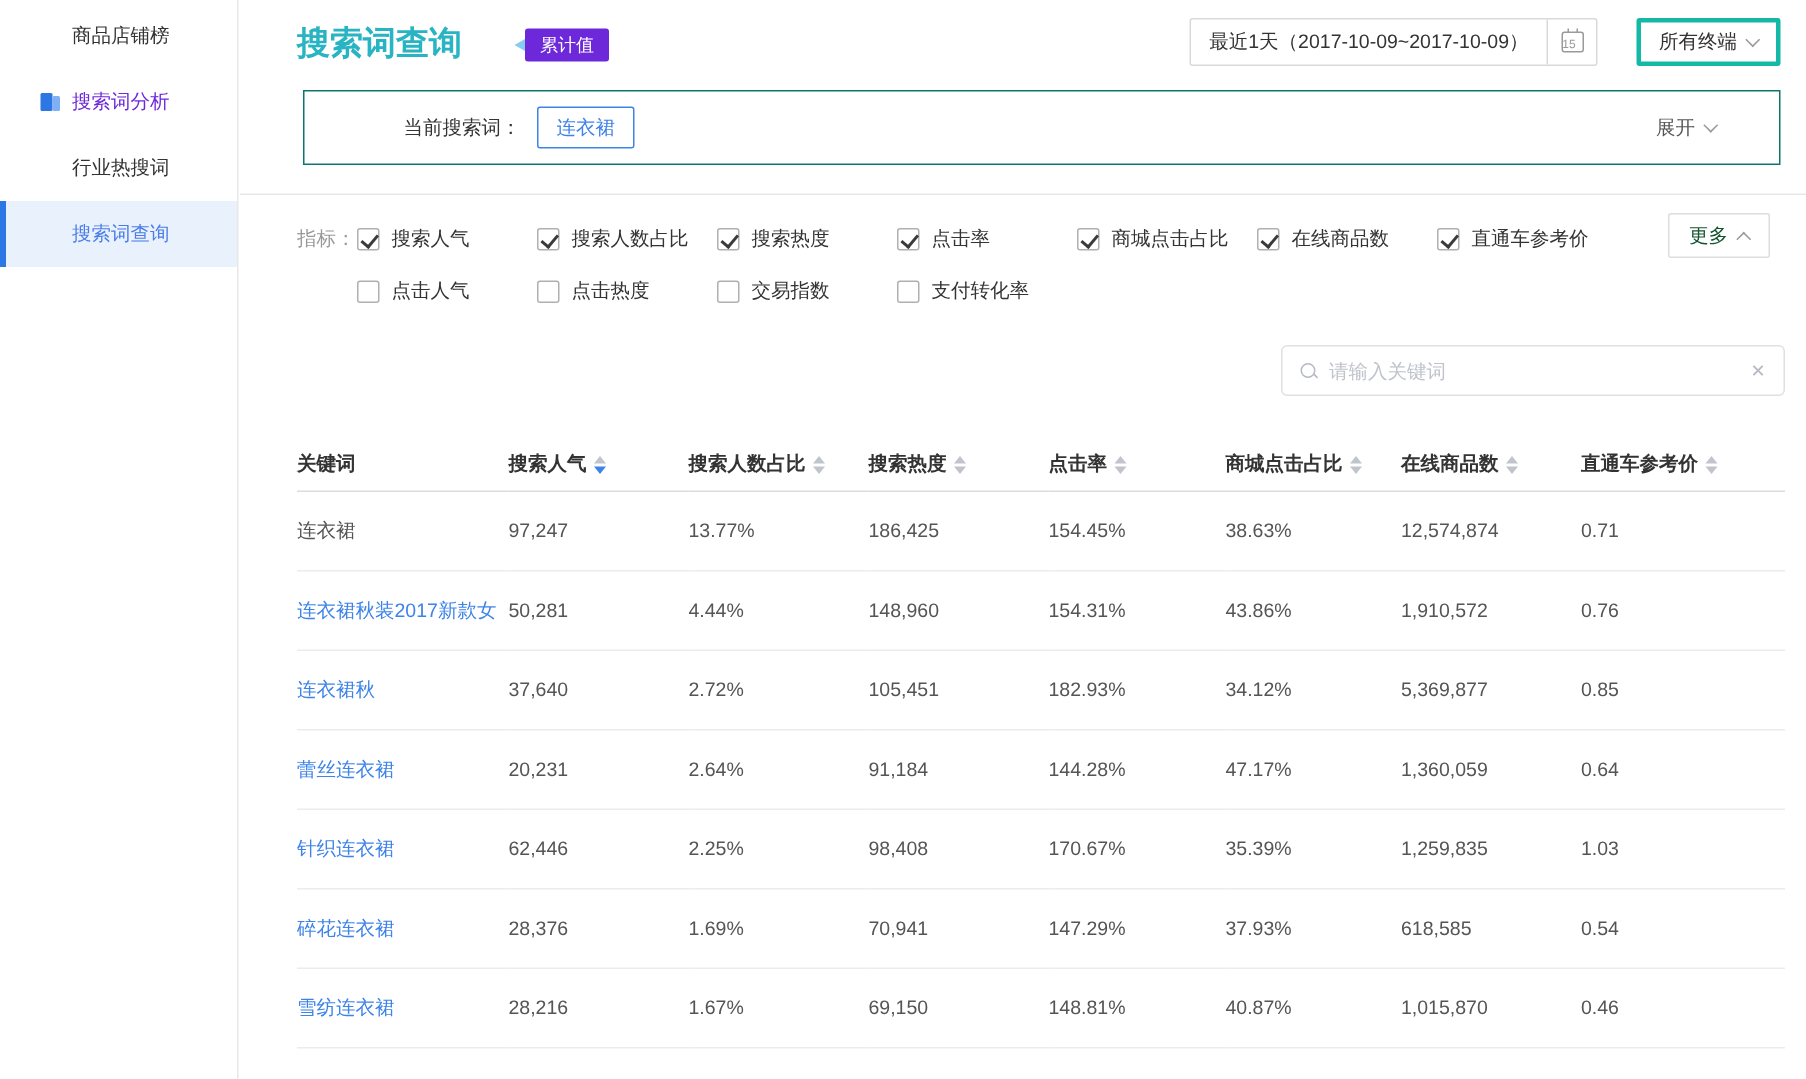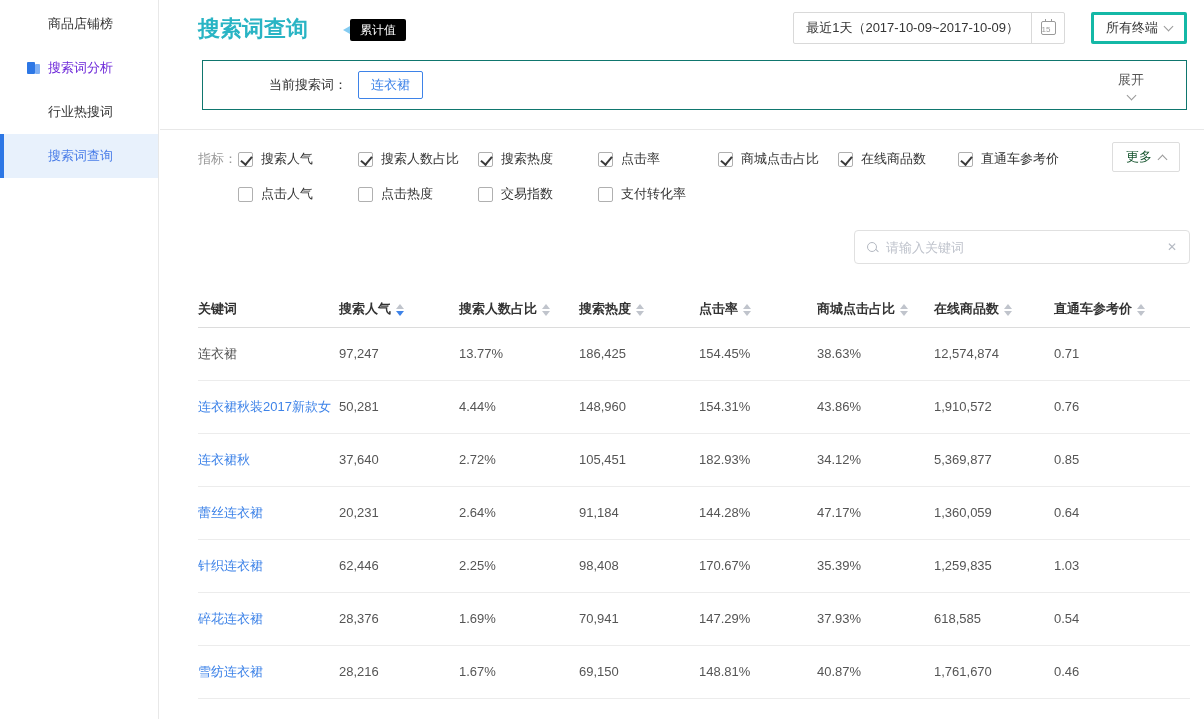--- a/index.html
+++ b/index.html
@@ -17,21 +17,21 @@
   .sb-icon::before { content:""; position:absolute; left:0; top:1px; width:8px; height:12px;
     background:#2d77e5; border-radius:1px; }
   .sb-icon::after { content:""; position:absolute; left:8px; top:3px; width:5px; height:10px;
     background:#7fb0f5; border-radius:1px; }
 
   
   .main { position:absolute; left:160px; top:0; width:1044px; height:719px; }
   .main-header { position:relative; height:130px; border-bottom:1px solid #e8e8e8; }
 
   .page-title { position:absolute; left:38px; top:14px; font-size:22px; font-weight:bold; color:#29b4c4; }
-  .badge { position:absolute; left:190px; top:19px; background:#000000; color:#fff;
+  .badge { position:absolute; left:190px; top:19px; background:#6d28d9; color:#fff;
     font-size:12px; line-height:22px; padding:0 10px; border-radius:2px; }
   .badge::before { content:""; position:absolute; left:-7px; top:7px; width:0; height:0;
     border-top:4px solid transparent; border-bottom:4px solid transparent; border-right:7px solid #85ccf1; }
 
   .top-controls { position:absolute; right:17px; top:12px; display:flex; height:32px; }
   .date-group { display:flex; border:1px solid #d9d9d9; border-radius:2px; height:32px; }
   .date-text { padding:0 12px; line-height:30px; color:#333; white-space:nowrap; }
   .cal-btn { width:33px; border-left:1px solid #d9d9d9; display:flex; align-items:center; justify-content:center; cursor:pointer; }
   .cal-icon { position:relative; width:15px; height:14px; border:1px solid #9a9a9a; border-radius:2px;
     font-size:8px; color:#9a9a9a; line-height:15px; }
@@ -42,21 +42,21 @@
 
   .chev { display:inline-block; width:7px; height:7px; border-right:1px solid #999; border-bottom:1px solid #999; }
   .chev.down { transform:rotate(45deg); margin-top:-4px; }
   .chev.up { transform:rotate(225deg); margin-top:4px; }
 
   .cur-search-box { position:absolute; left:29px; right:17px; top:60px; height:50px;
     border:1px solid #0f766e; display:flex; align-items:center;margin-left:13px; }
   .cur-label { margin-left:66px; color:#333; }
   .term-tag { margin-left:11px; border:1px solid #3e83e8; color:#3e83e8; border-radius:2px;
     padding:4px 12px; cursor:pointer; }
-  .expand-link { position:absolute; right:42px; display:flex; align-items:center; gap:7px; color:#555; cursor:pointer;flex-direction:column; }
+  .expand-link { position:absolute; right:42px; display:flex; align-items:center; gap:7px; color:#555; cursor:pointer; }
 
   
   .indicators { position:relative; padding:18px 0 0 38px; }
   .ind-row { display:flex; align-items:center; height:22px; margin-bottom:13px; }
   .ind-label { color:#999; width:40px; }
   .ind-item { display:flex; align-items:center; width:120px; margin-left:0; cursor:pointer; }
   .ind-row.second { padding-left:40px; }
   .cbx { width:15px; height:15px; border:1px solid #b0b0b0; border-radius:2px; background:#fff;
     margin-right:8px; position:relative; flex:none; }
   .cbx.checked::after { content:""; position:absolute; left:4px; top:1px; width:5px; height:9px;
@@ -270,19 +270,19 @@
           <td>618,585</td>
           <td>0.54</td>
         </tr>
         <tr>
           <td><span class="kw-link">雪纺连衣裙</span></td>
           <td>28,216</td>
           <td>1.67%</td>
           <td>69,150</td>
           <td>148.81%</td>
           <td>40.87%</td>
-          <td>1,761,670</td>
+          <td>1,015,870</td>
           <td>0.46</td>
         </tr>
       </tbody>
   </table>
 
 </div>
 
 </body></html>

